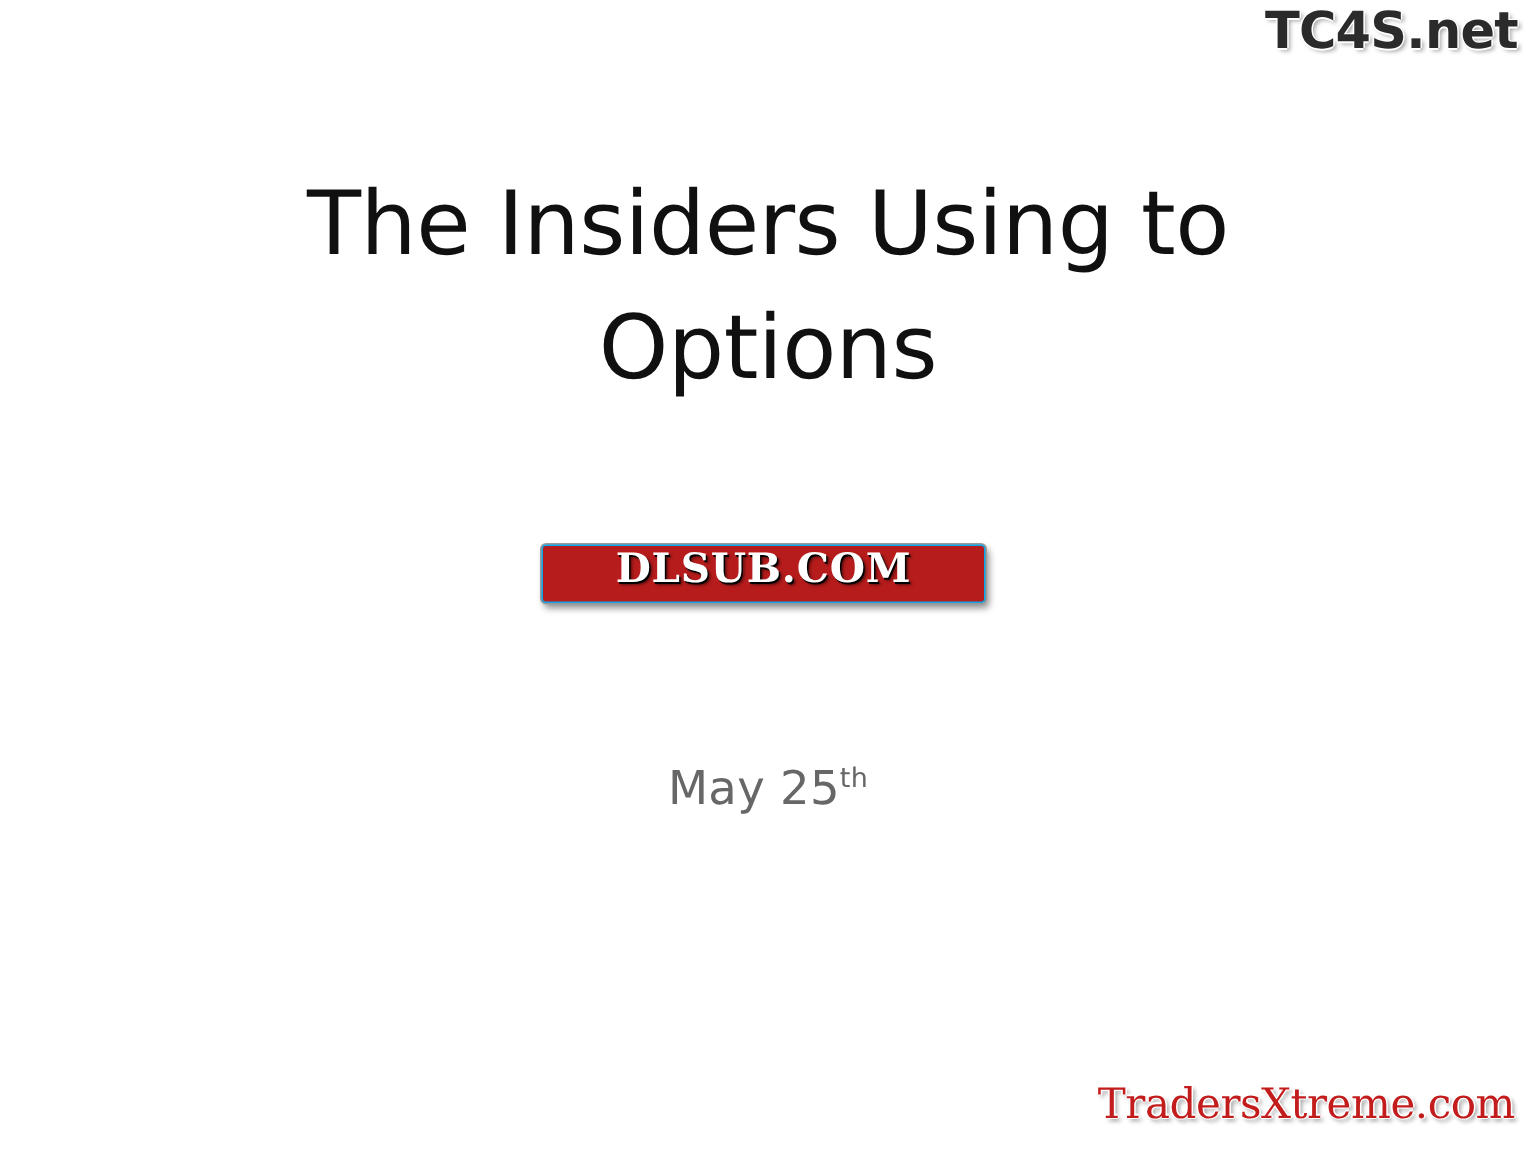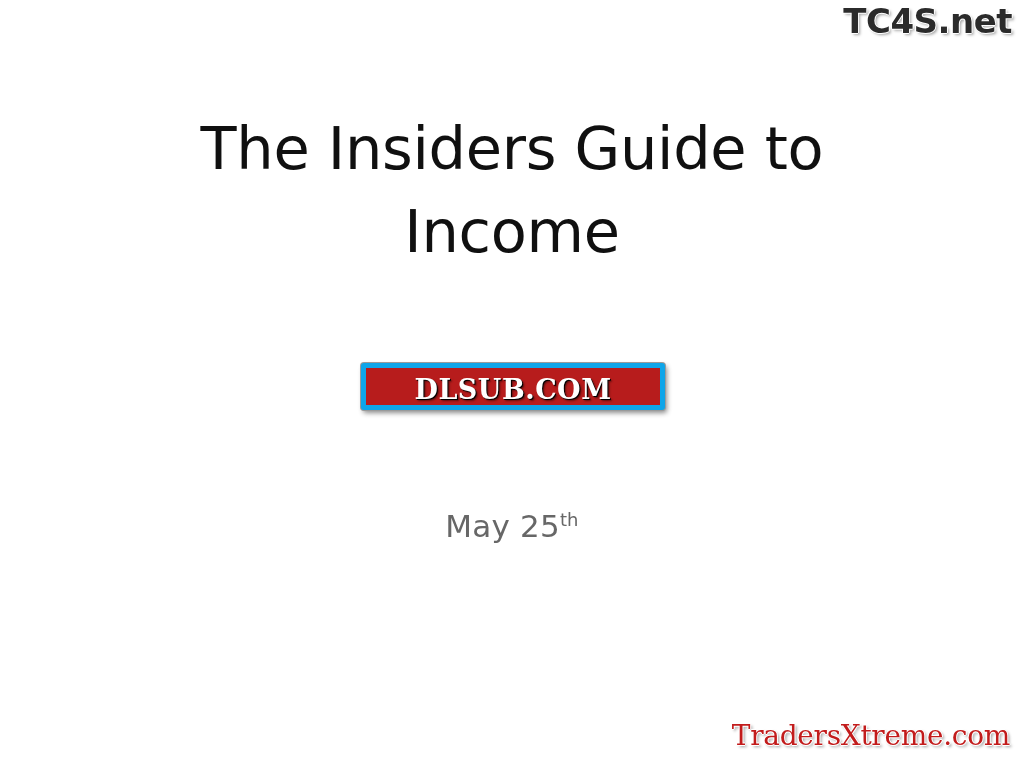--- a/index.html
+++ b/index.html
@@ -51,25 +51,25 @@
   }
 
   
   #dlsub-stamp {
     position: absolute;
     left: 361px;
     top: 363px;
     width: 294px;
     height: 37px;
     background: #b71c1c;
-    border: 5px solid #0ea5e9;
+    border: 1px solid #0ea5e9;
     border-radius: 3px;
     box-shadow: 0 0 0 1px #9a9a9a, 2px 3px 5px rgba(0,0,0,0.45);
     display: flex;
-    align-items: flex-end;
+    align-items: flex-start;
     justify-content: center;
     overflow: hidden;
   }
   #dlsub-stamp .stamp-text {
     font-family: "DejaVu Serif", serif;
     font-weight: bold;
     font-size: 27px;
     letter-spacing: 0.5px;
     color: #ffffff;
     text-shadow: 1px 1px 0 #000000, 2px 2px 2px rgba(0,0,0,0.5);
@@ -112,22 +112,22 @@
        2px 2px 3px rgba(0,0,0,0.40);
     white-space: nowrap;
   }
 </style>
 </head>
 <body>
 
 <div id="tc4s-watermark">TC4S.net</div>
 
 <div id="slide-title">
-  <div>The Insiders Guide to</div>
-  <div>Income</div>
+  <div>The Insiders Using to</div>
+  <div>Options</div>
 </div>
 
 <div id="dlsub-stamp">
   <span class="stamp-text">DLSUB.COM</span>
 </div>
 
 <div id="slide-subtitle">
   <span>May 25</span><sup>th</sup>
 </div>
 

